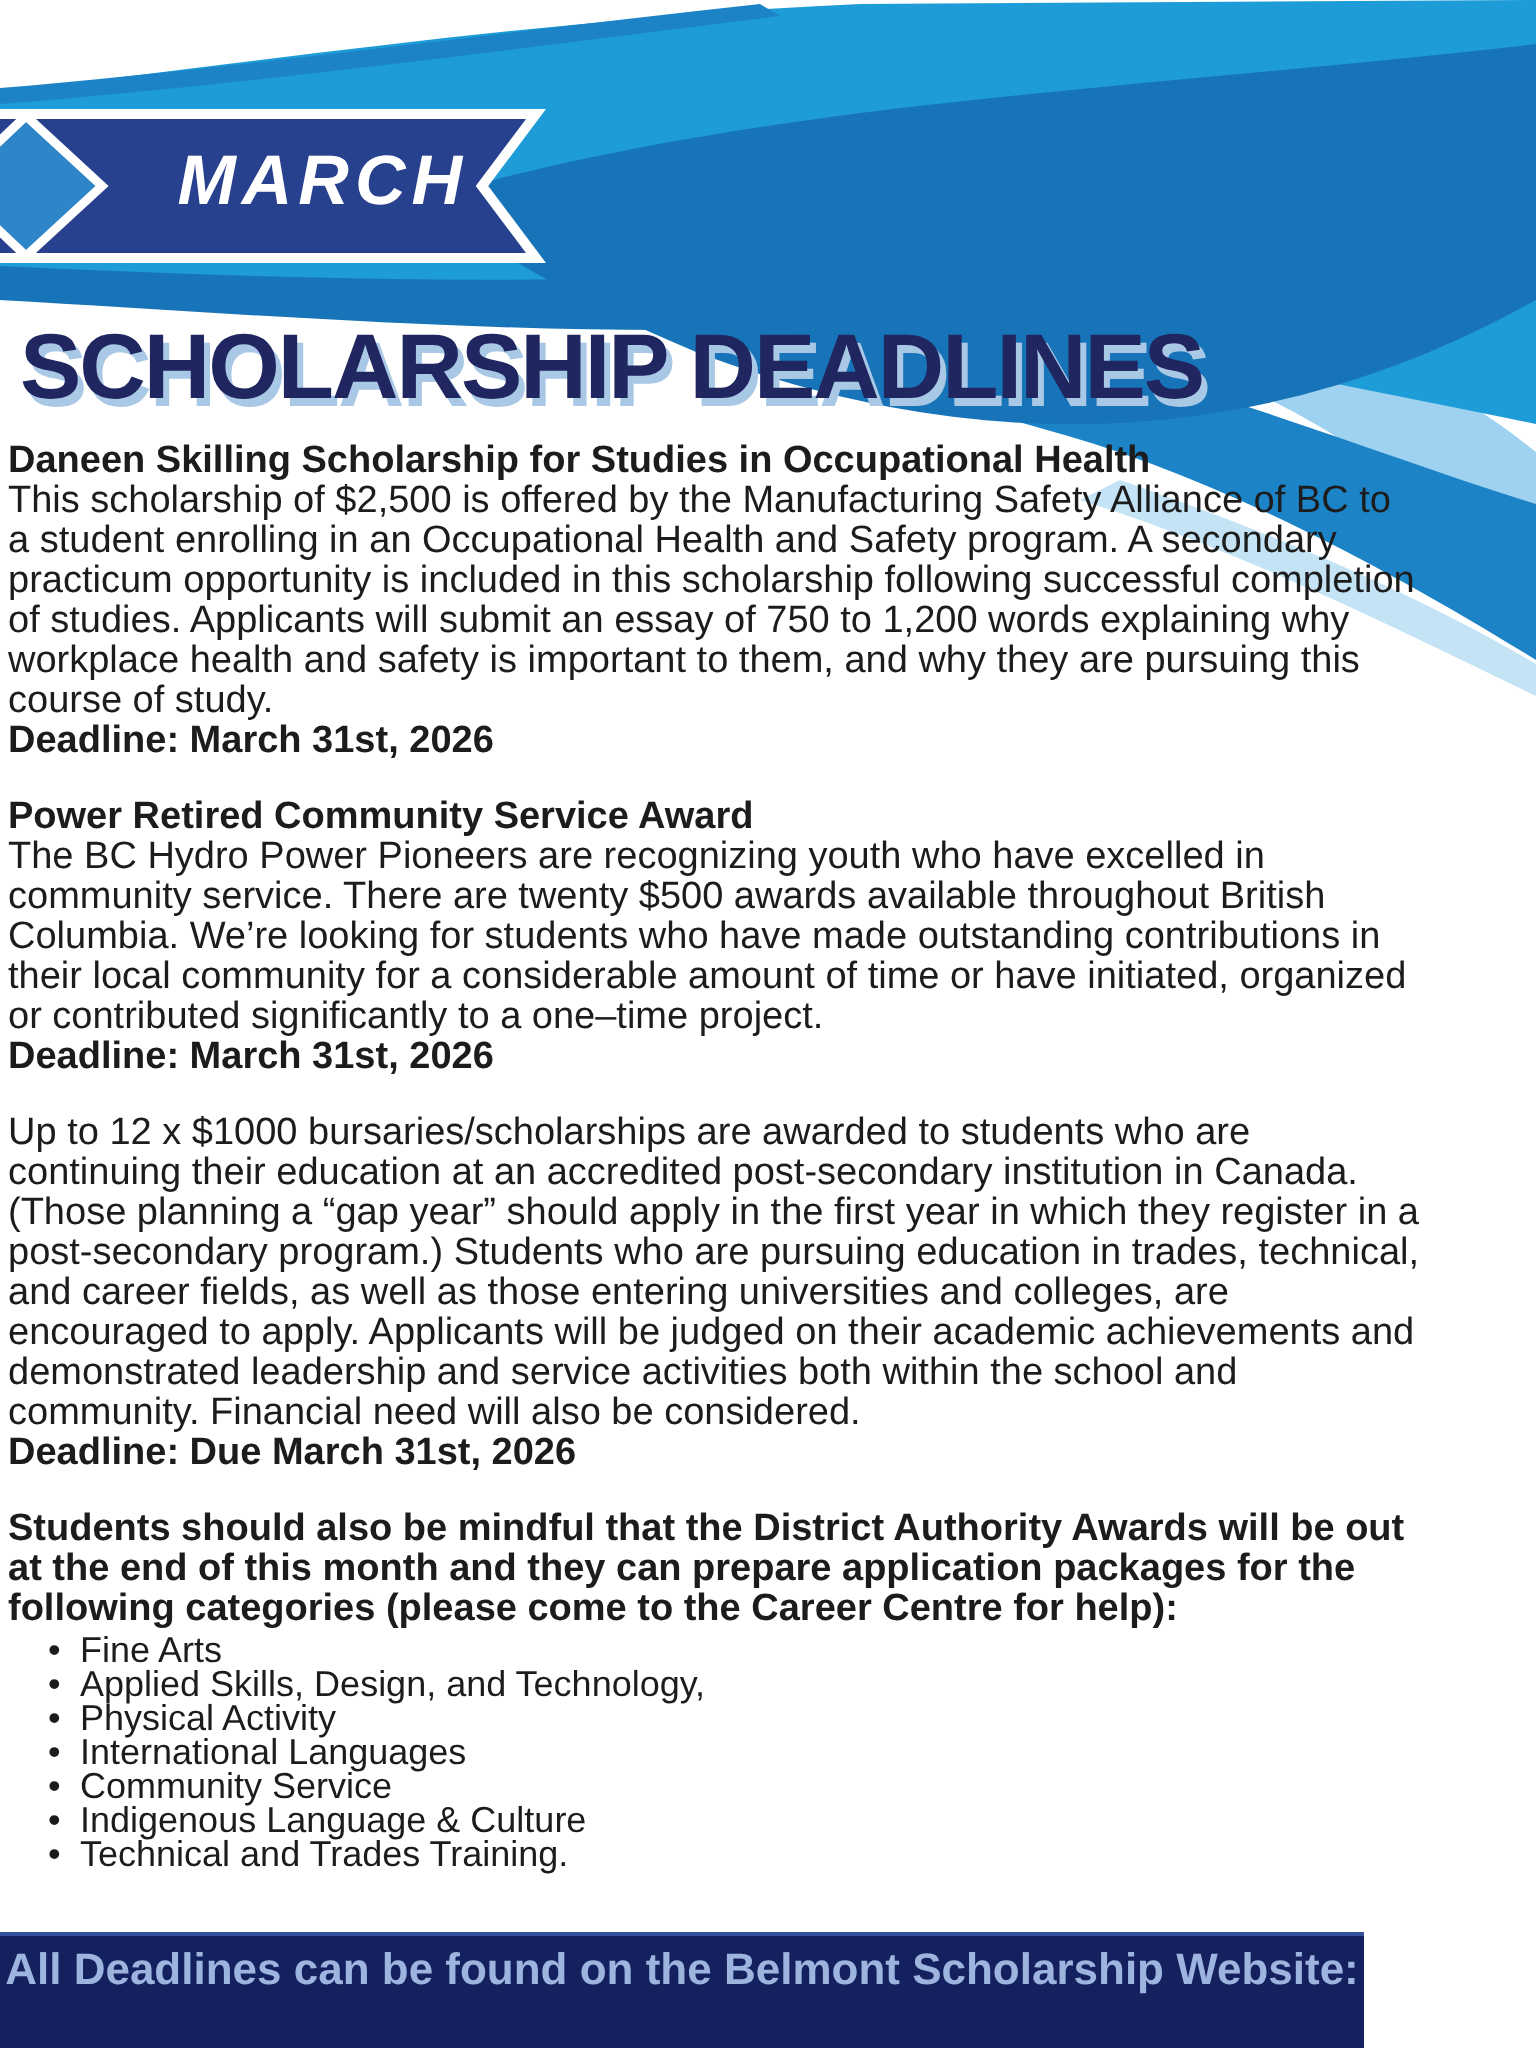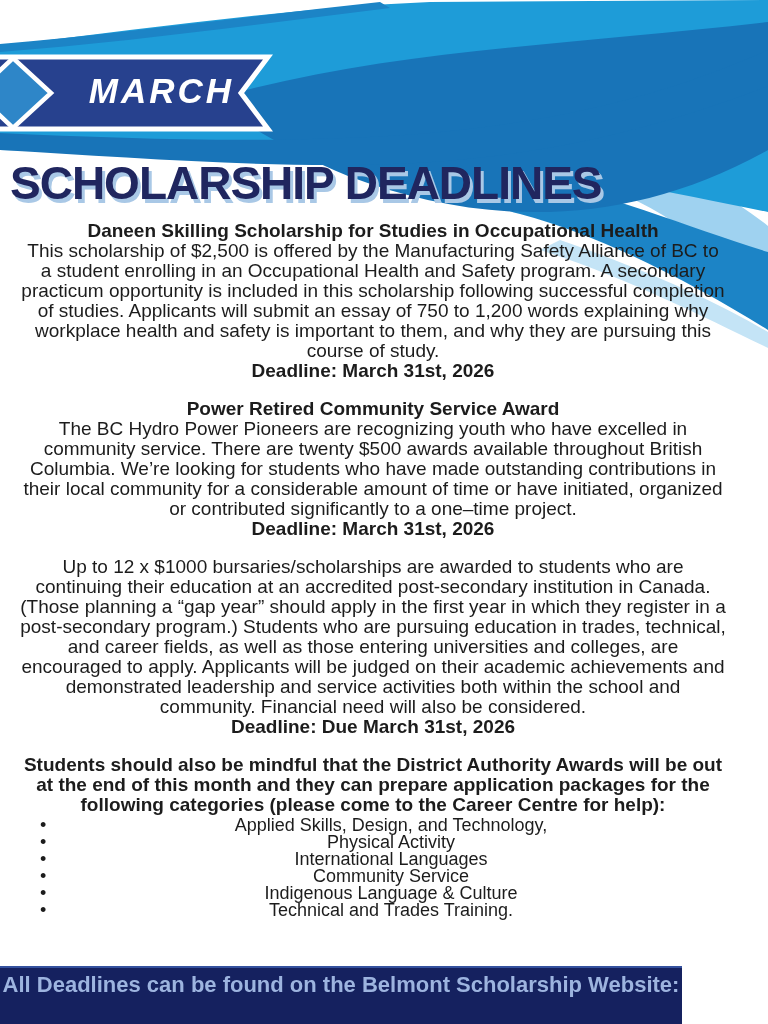--- a/index.html
+++ b/index.html
@@ -33,22 +33,22 @@
     color:#ffffff;
   }
   .page-title{
     position:absolute;top:156px;left:10px;width:740px;
     font-size:46px;font-weight:700;letter-spacing:-1px;
     color:var(--title-navy,#20265F);
     text-shadow:3px 4px 0 var(--title-shadow,#A9C8E6);
     white-space:nowrap;
   }
   .content{
-    position:absolute;top:221px;left:20px;width:706px;
-    font-size:19px;line-height:20px;text-align:center;
+    position:absolute;top:221px;left:4px;width:706px;
+    font-size:19px;line-height:20px;
   }
   .section{margin-bottom:18px;}
   .section-heading{font-size:19px;font-weight:700;line-height:20px;}
   .section-body{font-size:19px;line-height:20px;}
   .deadline{font-size:19px;font-weight:700;line-height:20px;}
   .district-intro{font-size:19px;font-weight:700;line-height:20px;}
   .category-list{list-style:none;margin:2px 0 0 0;}
   .category-list li{
     font-size:18px;line-height:17px;
     padding-left:36px;position:relative;
@@ -113,20 +113,21 @@
   </div>
 
   <div class="section">
     <div class="section-body">Up to 12 x $1000 bursaries/scholarships are awarded to students who are continuing their education at an accredited post-secondary institution in Canada. (Those planning a “gap year” should apply in the first year in which they register in a post-secondary program.) Students who are pursuing education in trades, technical, and career fields, as well as those entering universities and colleges, are encouraged to apply. Applicants will be judged on their academic achievements and demonstrated leadership and service activities both within the school and community. Financial need will also be considered.</div>
     <div class="deadline">Deadline: Due March 31st, 2026</div>
   </div>
 
   <div class="section">
     <div class="district-intro">Students should also be mindful that the District Authority Awards will be out at the end of this month and they can prepare application packages for the following categories (please come to the Career Centre for help):</div>
     <ul class="category-list">
+      <li>Fine Arts</li>
       <li>Applied Skills, Design, and Technology,</li>
       <li>Physical Activity</li>
       <li>International Languages</li>
       <li>Community Service</li>
       <li>Indigenous Language &amp; Culture</li>
       <li>Technical and Trades Training.</li>
     </ul>
   </div>
 
 </div>

